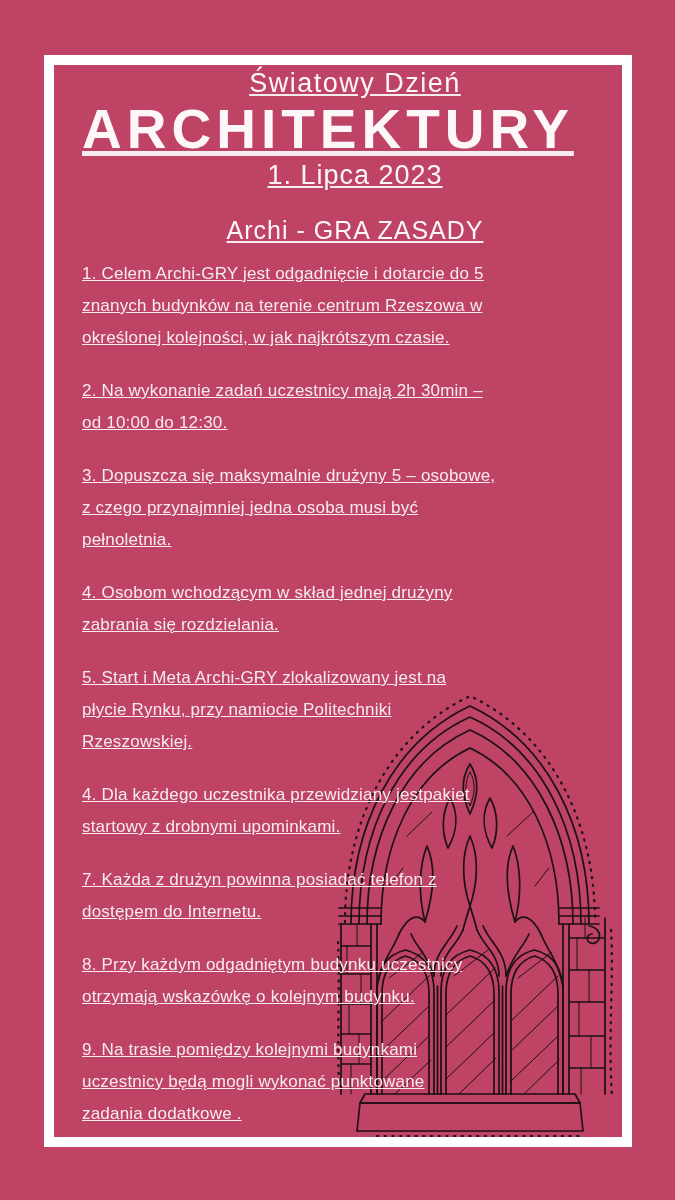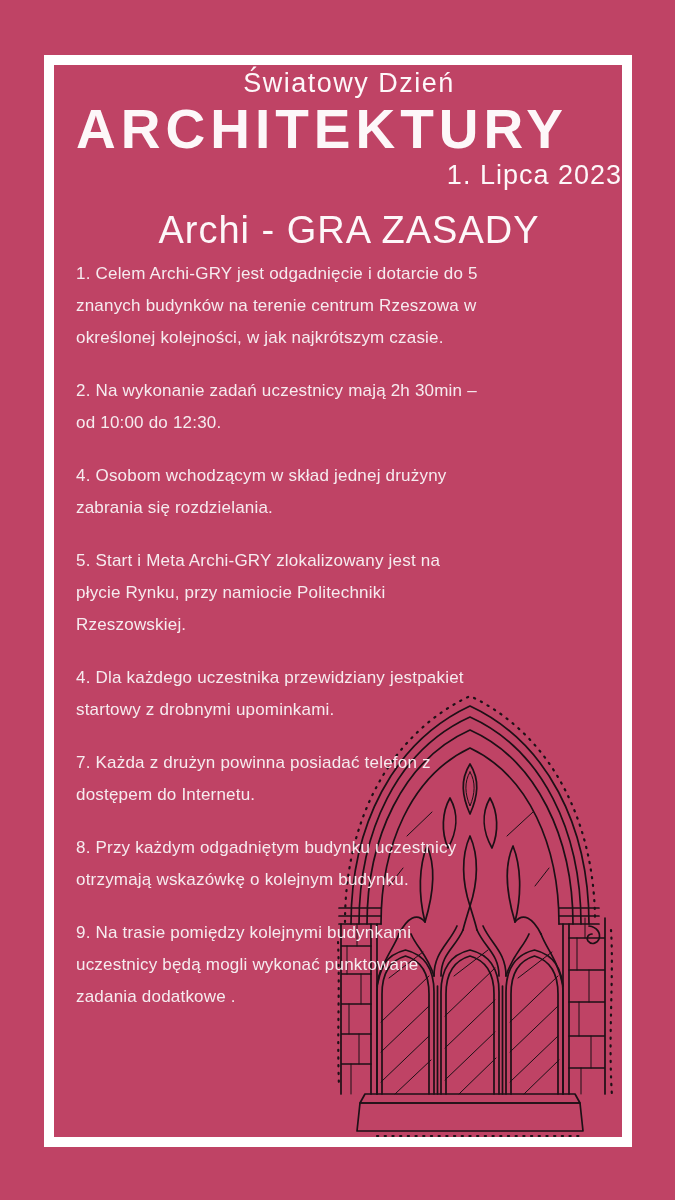--- a/index.html
+++ b/index.html
@@ -21,50 +21,51 @@
     pointer-events:none;
   }
   .illo{
     position:absolute;
     left:337px;top:686px;
     width:300px;height:452px;
     z-index:1;
   }
   .inner{
     position:absolute;
-    left:76px;top:68px;
+    left:82px;top:68px;
     width:546px;
     z-index:2;
     color:var(--body_text,#f6ebef);
+    text-decoration:underline;
   }
   .kicker{
     text-align:center;
     font-size:27px;line-height:30px;
     letter-spacing:1.5px;
     color:var(--heading_text,#fdf7f9);
     font-weight:400;
   }
   .title{
     margin:2px 0 0 0;
     font-size:55px;line-height:58px;
     font-weight:700;
     letter-spacing:5px;
     color:var(--heading_text,#fdf7f9);
   }
   .date{
     margin-top:2px;
-    text-align:right;
+    text-align:center;
     font-size:27px;line-height:30px;
     letter-spacing:1px;
     color:var(--heading_text,#fdf7f9);
   }
   .heading{
     margin:22px 0 0 0;
     text-align:center;
-    font-size:38px;line-height:36px;
+    font-size:25px;line-height:36px;
     font-weight:400;
     letter-spacing:1px;
     color:var(--heading_text,#fdf7f9);
   }
   .rules{margin-top:10px;}
   .rules p{
     margin:0 0 21px 0;
     font-size:17px;line-height:32px;
     font-weight:400;
     white-space:pre-line;
@@ -147,20 +148,23 @@
     <div class="kicker">Światowy Dzień</div>
     <h1 class="title">ARCHITEKTURY</h1>
     <div class="date">1. Lipca 2023</div>
     <h2 class="heading">Archi - GRA ZASADY</h2>
     <div class="rules">
       <p>1. Celem Archi-GRY jest odgadnięcie i dotarcie do 5
 znanych budynków na terenie centrum Rzeszowa w
 określonej kolejności, w jak najkrótszym czasie.</p>
       <p>2. Na wykonanie zadań uczestnicy mają 2h 30min –
 od 10:00 do 12:30.</p>
+      <p>3. Dopuszcza się maksymalnie drużyny  5 – osobowe,
+z czego przynajmniej jedna osoba musi być
+pełnoletnia.</p>
       <p>4. Osobom wchodzącym w skład jednej drużyny
 zabrania się rozdzielania.</p>
       <p>5. Start i Meta Archi-GRY zlokalizowany jest na
 płycie Rynku, przy namiocie Politechniki
 Rzeszowskiej.</p>
       <p>4. Dla każdego uczestnika przewidziany jestpakiet
 startowy z drobnymi upominkami.</p>
       <p>7. Każda z drużyn powinna posiadać telefon z
 dostępem do Internetu.</p>
       <p>8. Przy każdym odgadniętym budynku uczestnicy

